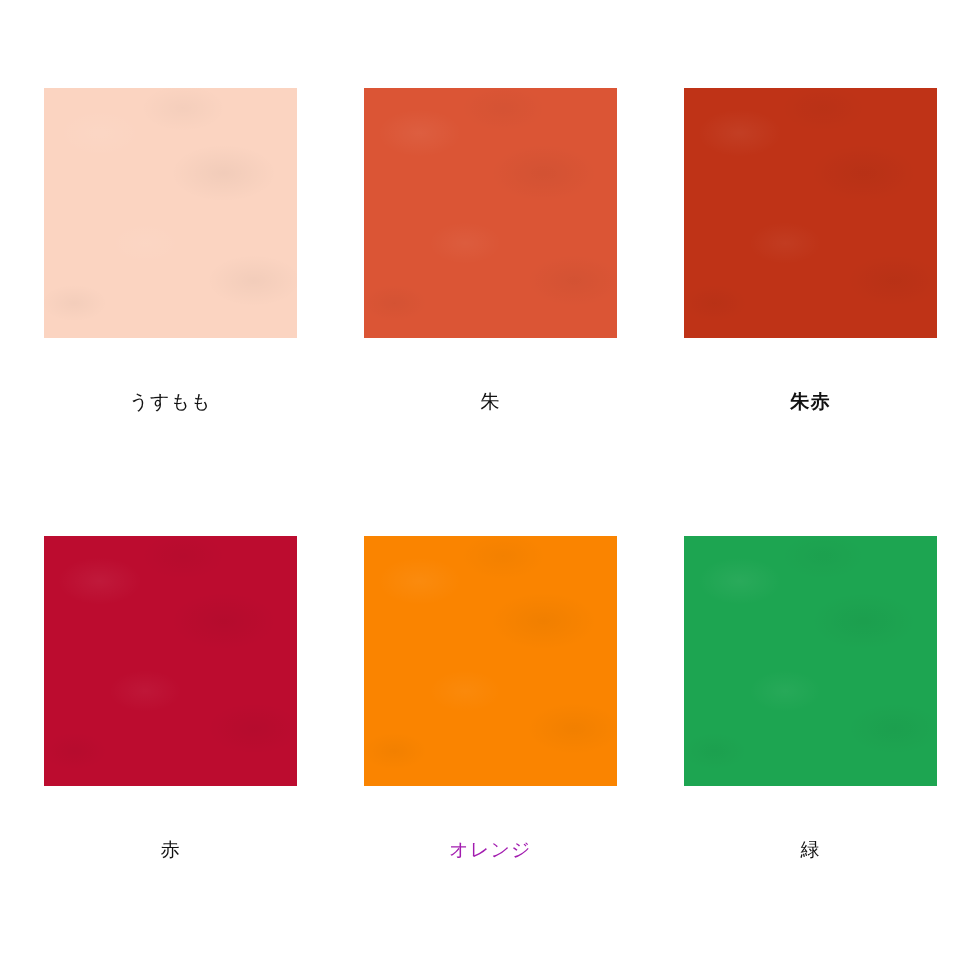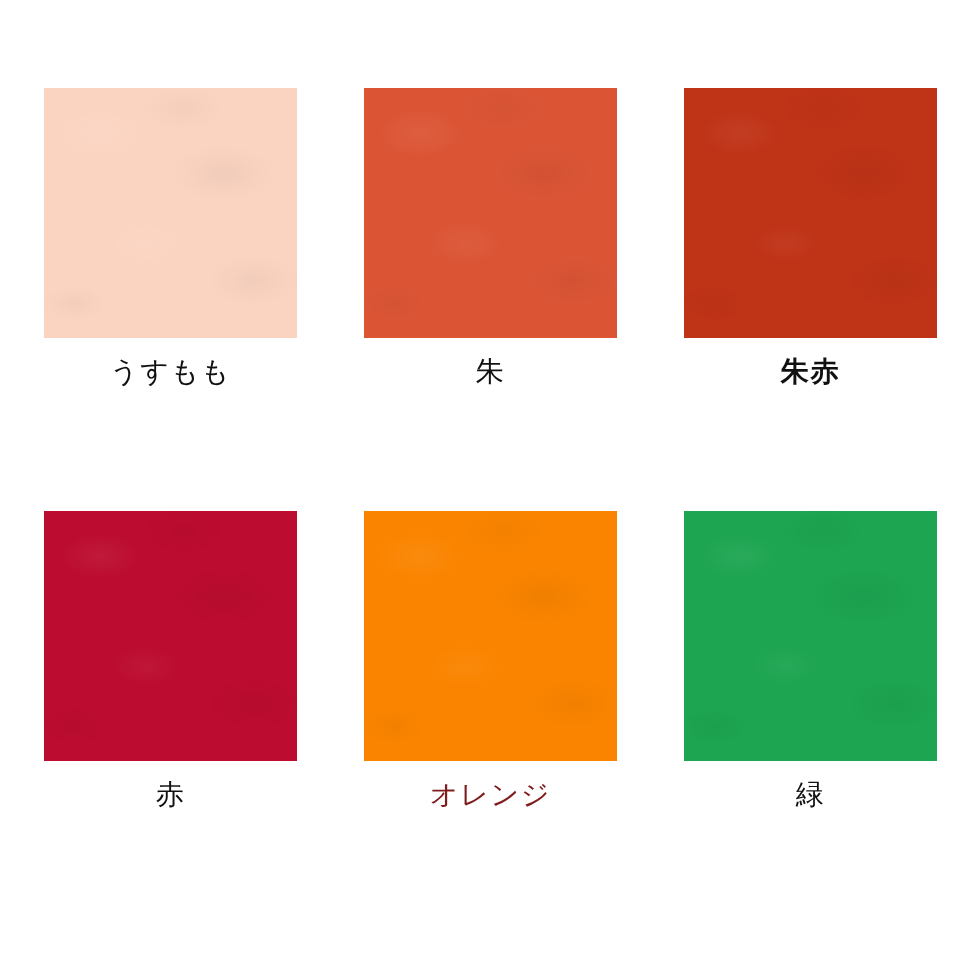--- a/index.html
+++ b/index.html
@@ -61,22 +61,22 @@
       radial-gradient(ellipse 60px 34px at 22% 18%, rgba(255,255,255,0.055), rgba(255,255,255,0) 70%),
       radial-gradient(ellipse 74px 40px at 71% 34%, rgba(0,0,0,0.040), rgba(0,0,0,0) 72%),
       radial-gradient(ellipse 52px 30px at 40% 62%, rgba(255,255,255,0.045), rgba(255,255,255,0) 70%),
       radial-gradient(ellipse 66px 36px at 83% 77%, rgba(0,0,0,0.035), rgba(0,0,0,0) 72%),
       radial-gradient(ellipse 46px 26px at 12% 86%, rgba(0,0,0,0.030), rgba(0,0,0,0) 72%),
       radial-gradient(ellipse 58px 32px at 55% 8%,  rgba(0,0,0,0.026), rgba(0,0,0,0) 74%);
     mix-blend-mode: normal;
   }
 
   .swatch-label {
-    margin-top: 20px;
-    font-size: 28px;
+    margin-top: 54px;
+    font-size: 19px;
     line-height: 1;
     font-weight: 500;
     color: #111111;
     letter-spacing: 0.06em;
     text-align: center;
     white-space: nowrap;
   }
 </style>
 </head>
 <body style="background: rgb(255, 255, 255);">
@@ -99,21 +99,21 @@
       <div class="swatch-label" style="color: rgb(17, 17, 17); font-weight: bold;">朱赤</div>
     </div>
 
     <div class="swatch-cell">
       <div class="swatch-chip" style="background-color: rgb(188, 12, 47);"></div>
       <div class="swatch-label" style="color: rgb(17, 17, 17);">赤</div>
     </div>
 
     <div class="swatch-cell">
       <div class="swatch-chip" style="background-color: rgb(250, 132, 0);"></div>
-      <div class="swatch-label" style="color: #7f1d1d;">オレンジ</div>
+      <div class="swatch-label" style="color: #a21caf;">オレンジ</div>
     </div>
 
     <div class="swatch-cell">
       <div class="swatch-chip" style="background-color: rgb(29, 165, 81);"></div>
       <div class="swatch-label" style="color: rgb(17, 17, 17);">緑</div>
     </div>
 
   </div>
 </div>
 

